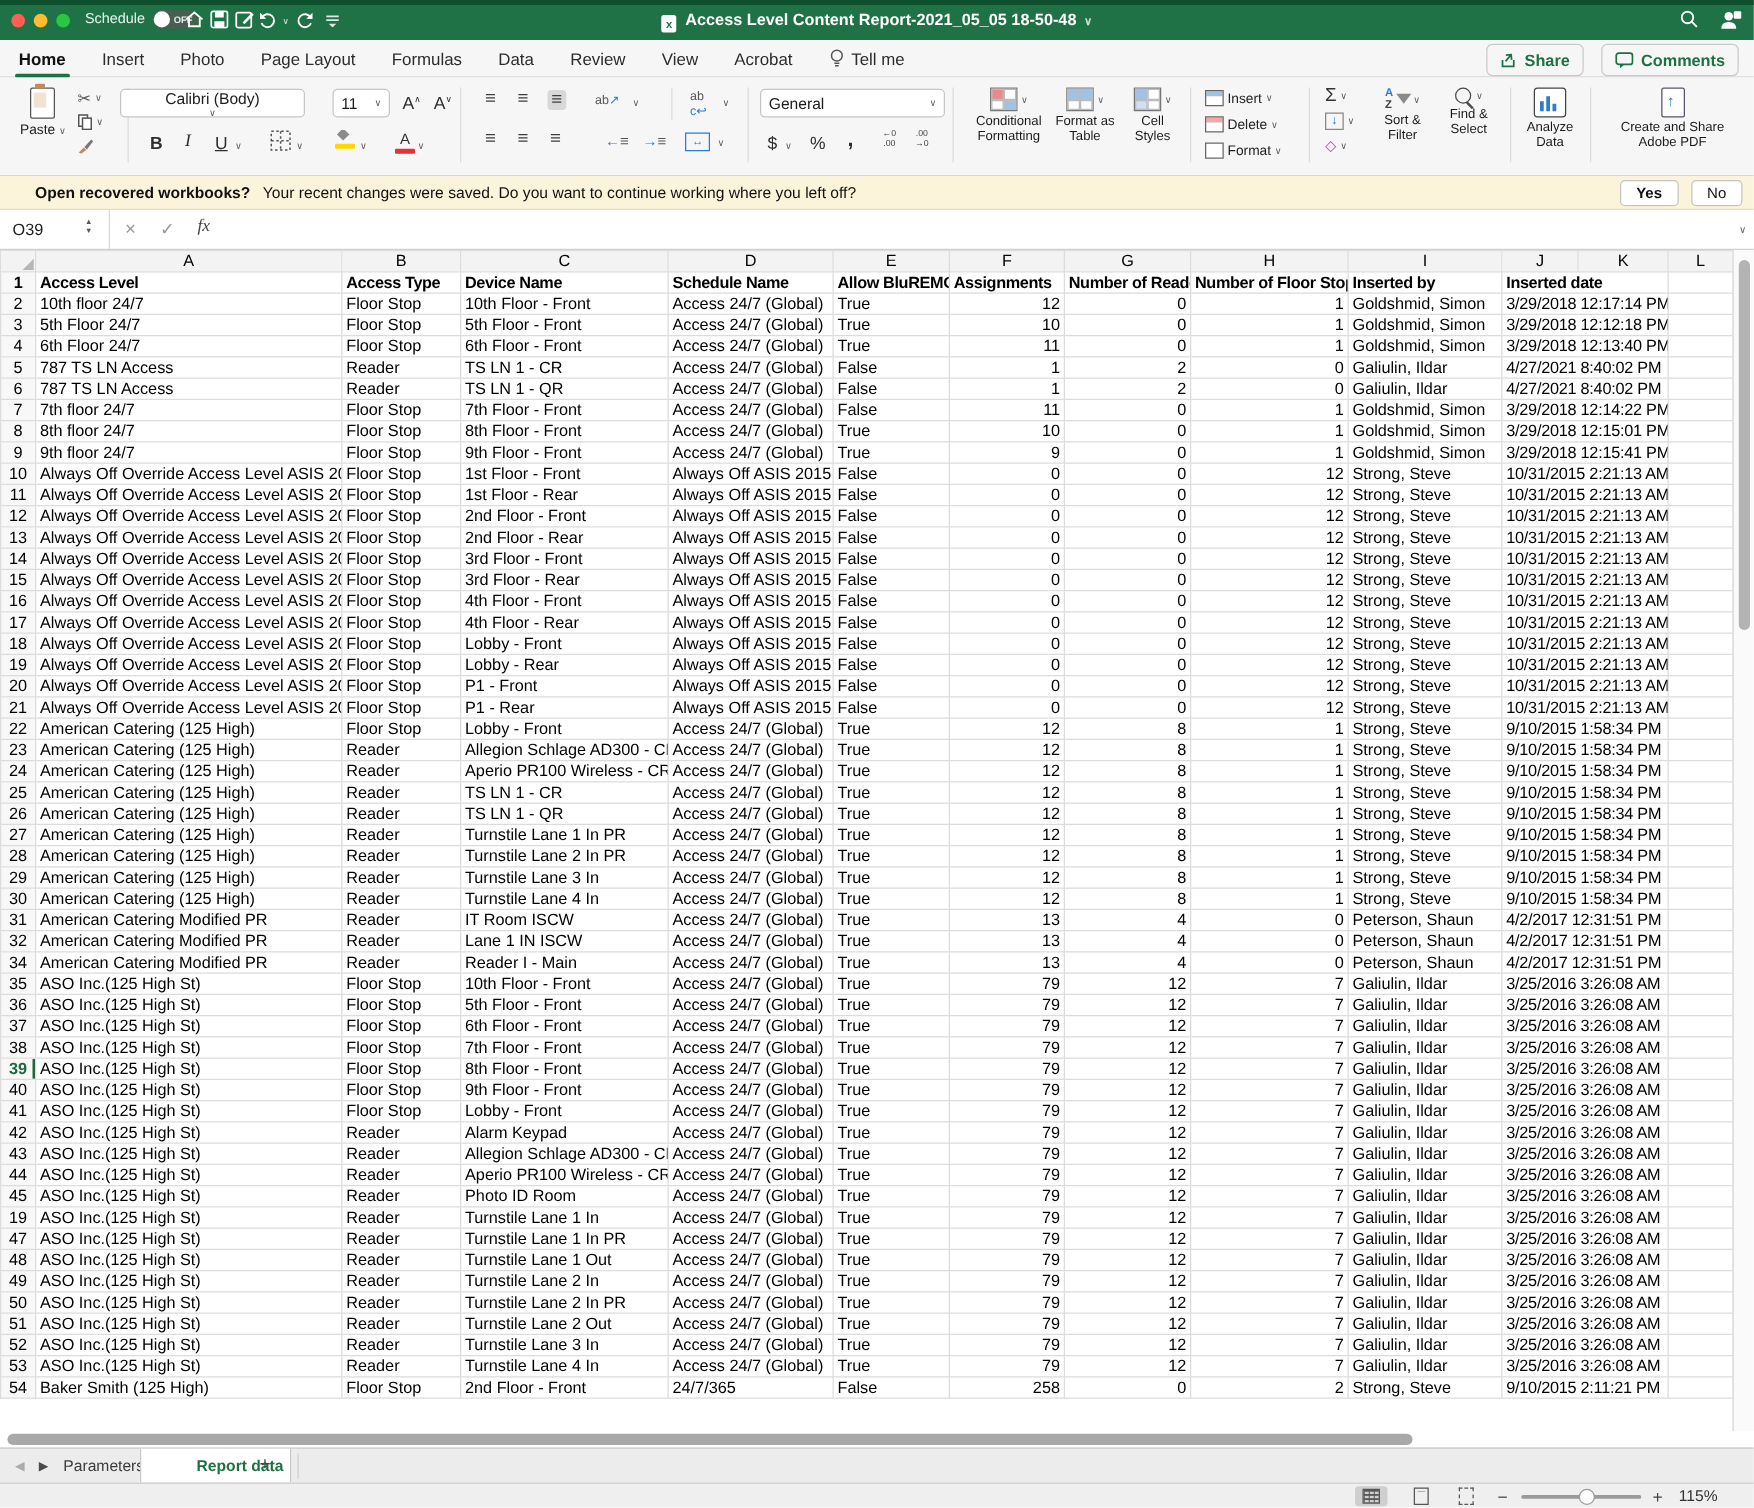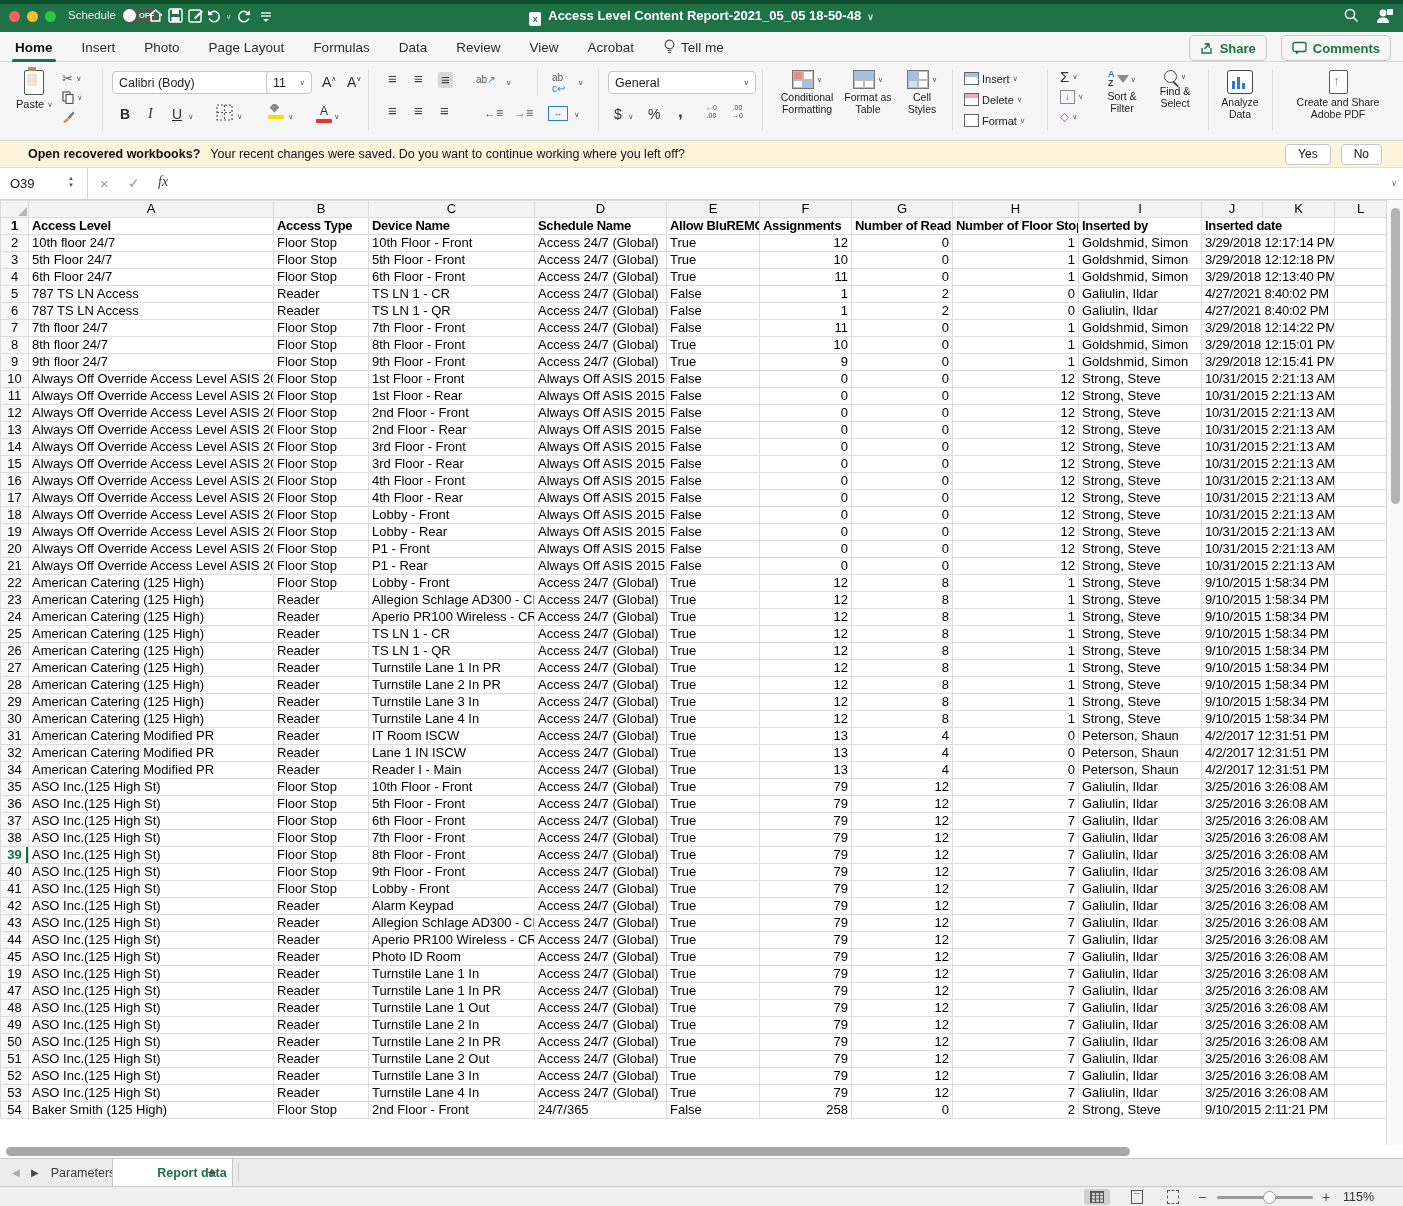--- a/index.html
+++ b/index.html
@@ -257,21 +257,21 @@
         <span>
           <svg width="13" height="13" viewBox="0 0 13 13">
             <path d="M1 12 L5 8 L7 10 L3 13 Z" fill="#c48a5a"></path>
             <path d="M5.5 7.5 L11 1.5 L12.5 3 L7.5 9.5 Z" fill="#777"></path>
           </svg>
         </span>
       </span>
   </div>
   <div class="rdiv" style="left:102px;"></div>
 
-  <div class="combo" style="left:112px;top:9px;width:168px;">
+  <div class="combo" style="left:96px;top:9px;width:148px;flex-direction:column;">
     <span>Calibri (Body)</span>
       <span class="chev">∨</span>
   </div>
   <div class="combo" style="left:266px;top:9px;width:46px;">
     <span>11</span>
       <span class="chev">∨</span>
   </div>
   <span class="fontbtn" style="left:322px;top:12px;">A<sup style="font-size:7px;">∧</sup></span>
   <span class="fontbtn" style="left:347px;top:12px;">A<sup style="font-size:7px;">∨</sup></span>
   <span class="fontbtn" style="left:120px;top:44px;font-weight:bold;">B</span>
@@ -422,22 +422,22 @@
   <div class="bigbtn" style="left:1282px;top:8px;width:112px;">
     <span class="pagepdf"></span>
     <span class="rlabel">Create and Share Adobe PDF</span>
   </div>
 </div>
 
 <div class="notif">
   <b>Open recovered workbooks?</b>
   <span class="msg">Your recent changes were saved. Do you want to continue working where you left off?</span>
   <span style="flex:1;"></span>
-  <span class="nbtn" style="margin-right:10px;">Yes</span>
-  <span class="nbtn" style="margin-right:21px;">No</span>
+  <span class="nbtn" style="margin-right:10px;font-weight:bold;">Yes</span>
+  <span class="nbtn" style="margin-right:9px;">No</span>
 </div>
 
 <div class="fbar">
   <div class="namebox">
       <span>O39</span>
     </div>
   <div class="spin">
       <span>▲</span>
       <span>▼</span>
     </div>

